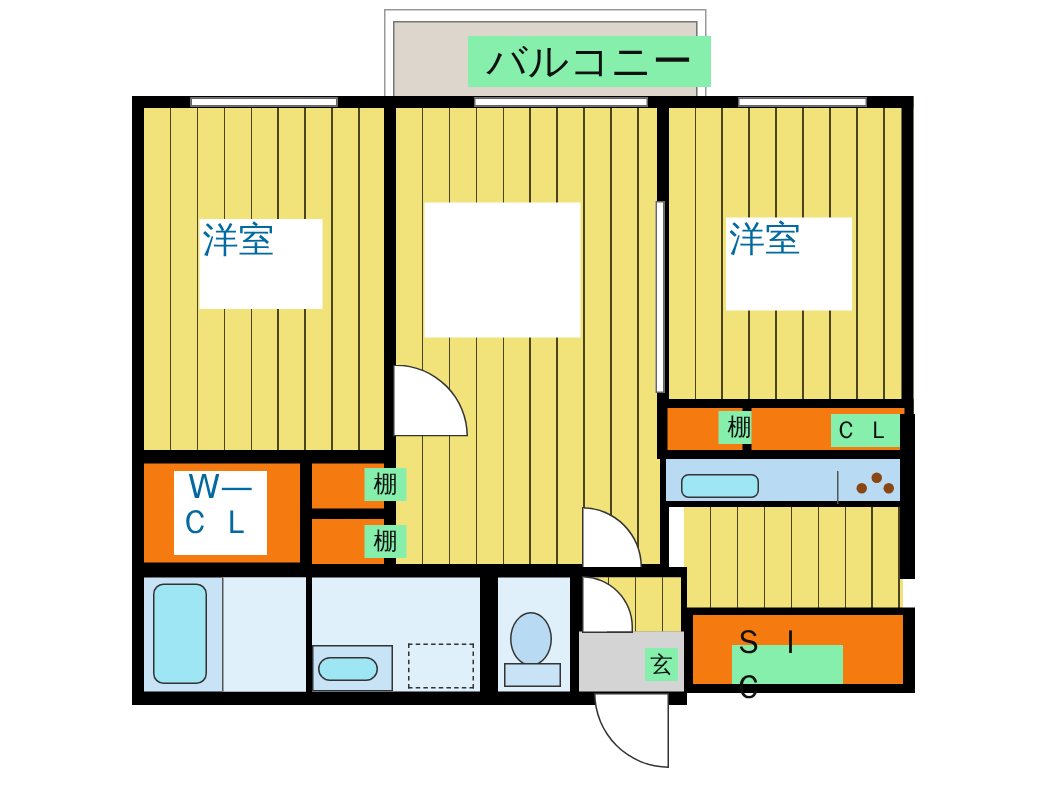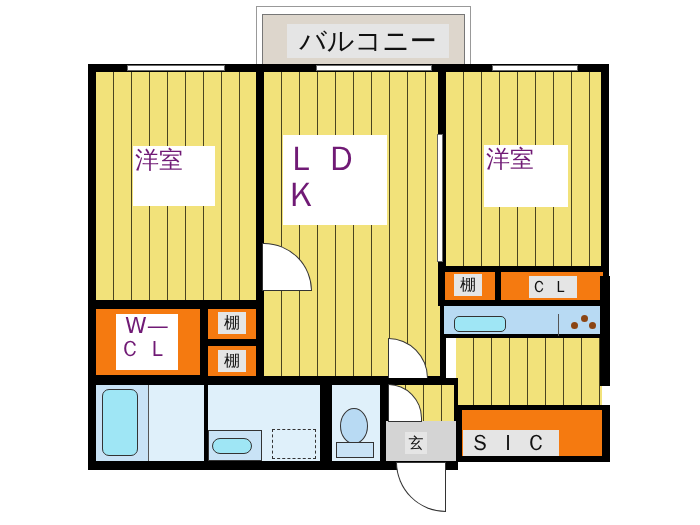--- a/index.html
+++ b/index.html
@@ -3,44 +3,43 @@
 <meta charset="utf-8">
 <style>
   html,body{margin:0;padding:0;background:#fff;}
   body{width:700px;height:525px;position:relative;overflow:hidden;font-family:"DejaVu Sans","Liberation Sans",sans-serif;}
   .abs{position:absolute;box-sizing:border-box;}
   .floor{background-color:#f2e27a;background-image:repeating-linear-gradient(90deg,#f2e27a 0px,#f2e27a 17px,#4a4420 17px,#4a4420 18px);}
   .wall{background:#000;}
   .orange{background:#f57a10;}
   .wet{background:#dff0fa;}
   .wet2{background:#c9e3f6;}
-  .label{background:#fff;color:#701a75;line-height:1.05;}
+  .label{background:#fff;color:#0369a1;line-height:1.05;}
   .win{background:#fff;border:1px solid #666;}
   .door{background:#fff;}
-  .tag{background:#e5e5e5;color:#111;display:flex;align-items:center;justify-content:center;}
+  .tag{background:#86efac;color:#111;display:flex;align-items:center;justify-content:center;margin-left:25px;}
 </style>
 </head>
 <body>
 
 <div class="abs" style="left:256px;top:6px;width:215px;height:60px;border:1px solid #999;background:#fff;"></div>
 <div class="abs" style="left:262px;top:14px;width:203px;height:52px;background:#ddd6cc;border:1px solid #777;"></div>
 <div class="abs tag" style="left:287px;top:24px;width:162px;height:34px;font-size:27px;">バルコニー</div>
 
 <div class="abs wall" style="left:88px;top:64px;width:521px;height:8px;"></div>
 
 <div class="abs floor" style="left:88px;top:64px;width:176px;height:244px;border:8px solid #000;"></div>
 <div class="abs win" style="left:127px;top:65px;width:98px;height:6px;"></div>
 <div class="abs label" style="left:133px;top:146px;width:82px;height:60px;padding:2px 0 0 2px;font-size:24px;">
   <div>洋室</div>
 </div>
 
 <div class="abs floor" style="left:256px;top:64px;width:190px;height:320px;border:8px solid #000;border-right-width:6px;"></div>
 <div class="abs win" style="left:316px;top:65px;width:116px;height:6px;"></div>
 <div class="abs label" style="left:283px;top:135px;width:104px;height:90px;padding:6px 0 0 2px;font-size:34px;">
-  <div style="letter-spacing:6px;">ＬＤＫ</div>
 </div>
 <div class="abs door" style="left:262px;top:243px;width:50px;height:48px;border-top-right-radius:50px;border:1px solid #333;"></div>
 <div class="abs door" style="left:388px;top:338px;width:40px;height:44px;border-top-right-radius:44px;border:1px solid #333;"></div>
 
 <div class="abs floor" style="left:438px;top:64px;width:171px;height:212px;border:8px solid #000;"></div>
 <div class="abs win" style="left:492px;top:65px;width:86px;height:6px;"></div>
 <div class="abs win" style="left:437px;top:134px;width:6px;height:128px;"></div>
 <div class="abs label" style="left:484px;top:145px;width:84px;height:62px;padding:2px 0 0 2px;font-size:24px;">
   <div>洋室</div>
 </div>
@@ -56,21 +55,21 @@
 <div class="abs" style="left:558px;top:314px;width:44px;height:22px;border-left:1px solid #555;">
   <span class="abs" style="left:12px;top:8px;width:7px;height:7px;border-radius:50%;background:#8b4513;"></span>
   <span class="abs" style="left:22px;top:1px;width:7px;height:7px;border-radius:50%;background:#8b4513;"></span>
   <span class="abs" style="left:30px;top:8px;width:7px;height:7px;border-radius:50%;background:#8b4513;"></span>
 </div>
 
 <div class="abs floor" style="left:456px;top:338px;width:146px;height:76px;"></div>
 <div class="abs wall" style="left:600px;top:276px;width:10px;height:110px;"></div>
 <div class="abs wall" style="left:456px;top:405px;width:154px;height:57px;"></div>
 <div class="abs orange" style="left:462px;top:410px;width:140px;height:46px;"></div>
-<div class="abs tag" style="left:463px;top:430px;width:96px;height:26px;font-size:22px;letter-spacing:6px;">ＳＩＣ</div>
+<div class="abs tag" style="left:463px;top:430px;width:74px;height:26px;font-size:22px;letter-spacing:6px;">ＳＩＣ</div>
 
 <div class="abs wall" style="left:88px;top:300px;width:176px;height:84px;"></div>
 <div class="abs orange" style="left:96px;top:309px;width:104px;height:66px;"></div>
 <div class="abs label" style="left:116px;top:314px;width:62px;height:56px;font-size:22px;text-align:center;">
   <div>W—</div>
   <div style="letter-spacing:6px;">ＣＬ</div>
 </div>
 <div class="abs orange" style="left:208px;top:309px;width:48px;height:30px;"></div>
 <div class="abs tag" style="left:218px;top:312px;width:28px;height:22px;font-size:16px;">棚</div>
 <div class="abs orange" style="left:208px;top:346px;width:48px;height:30px;"></div>

